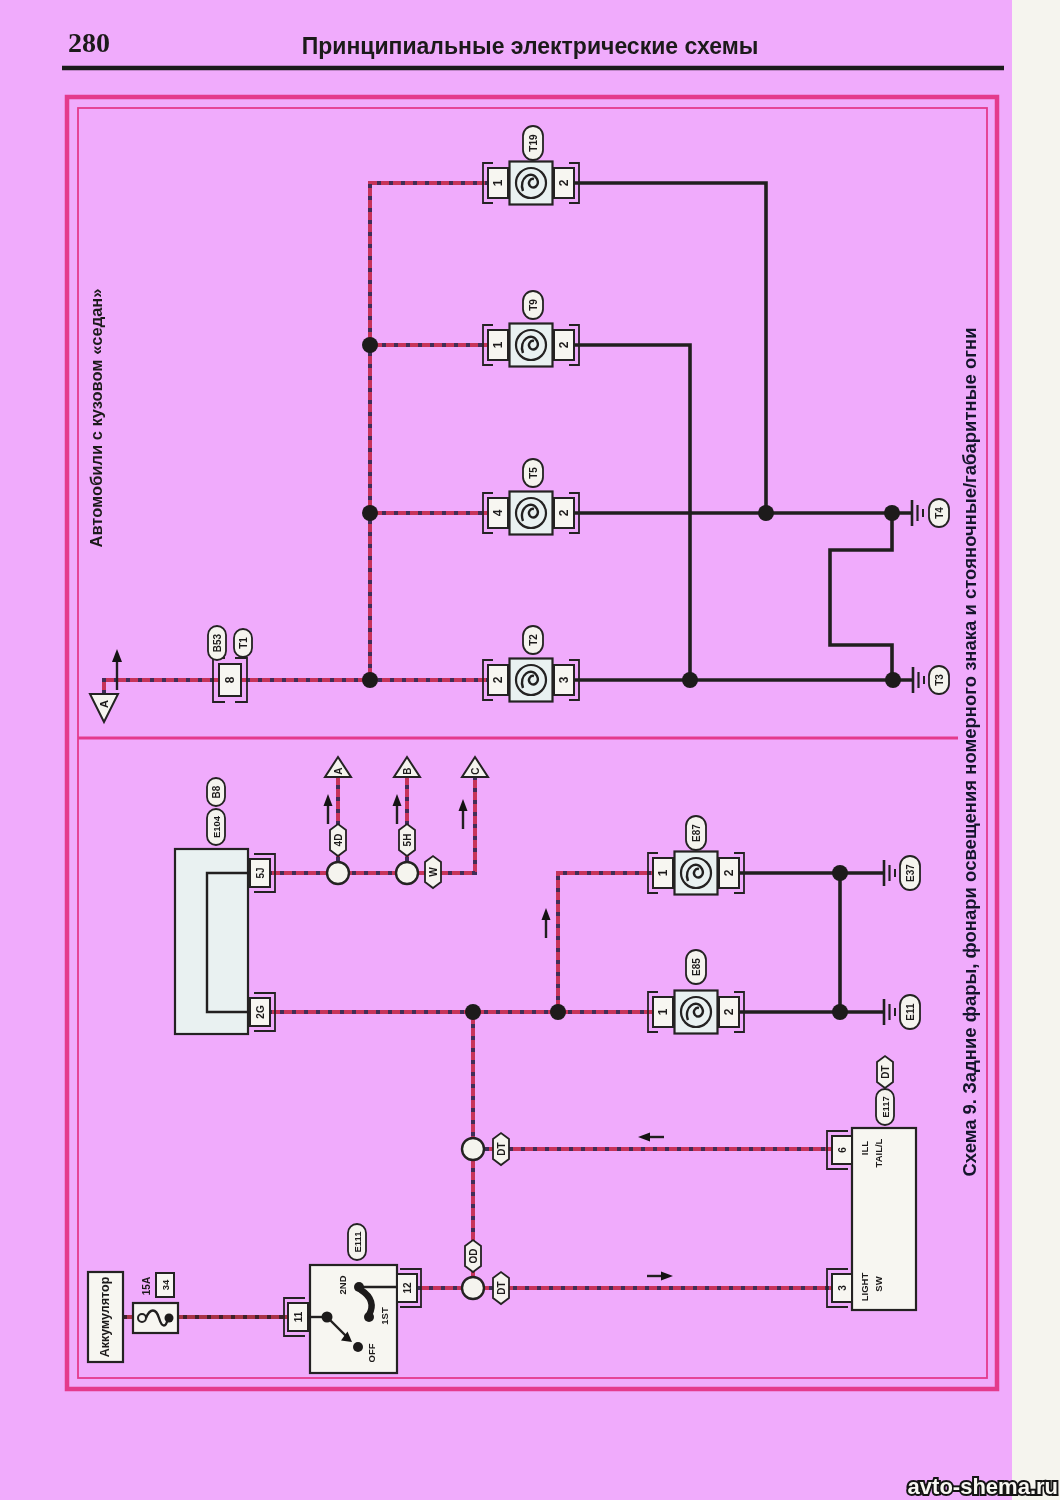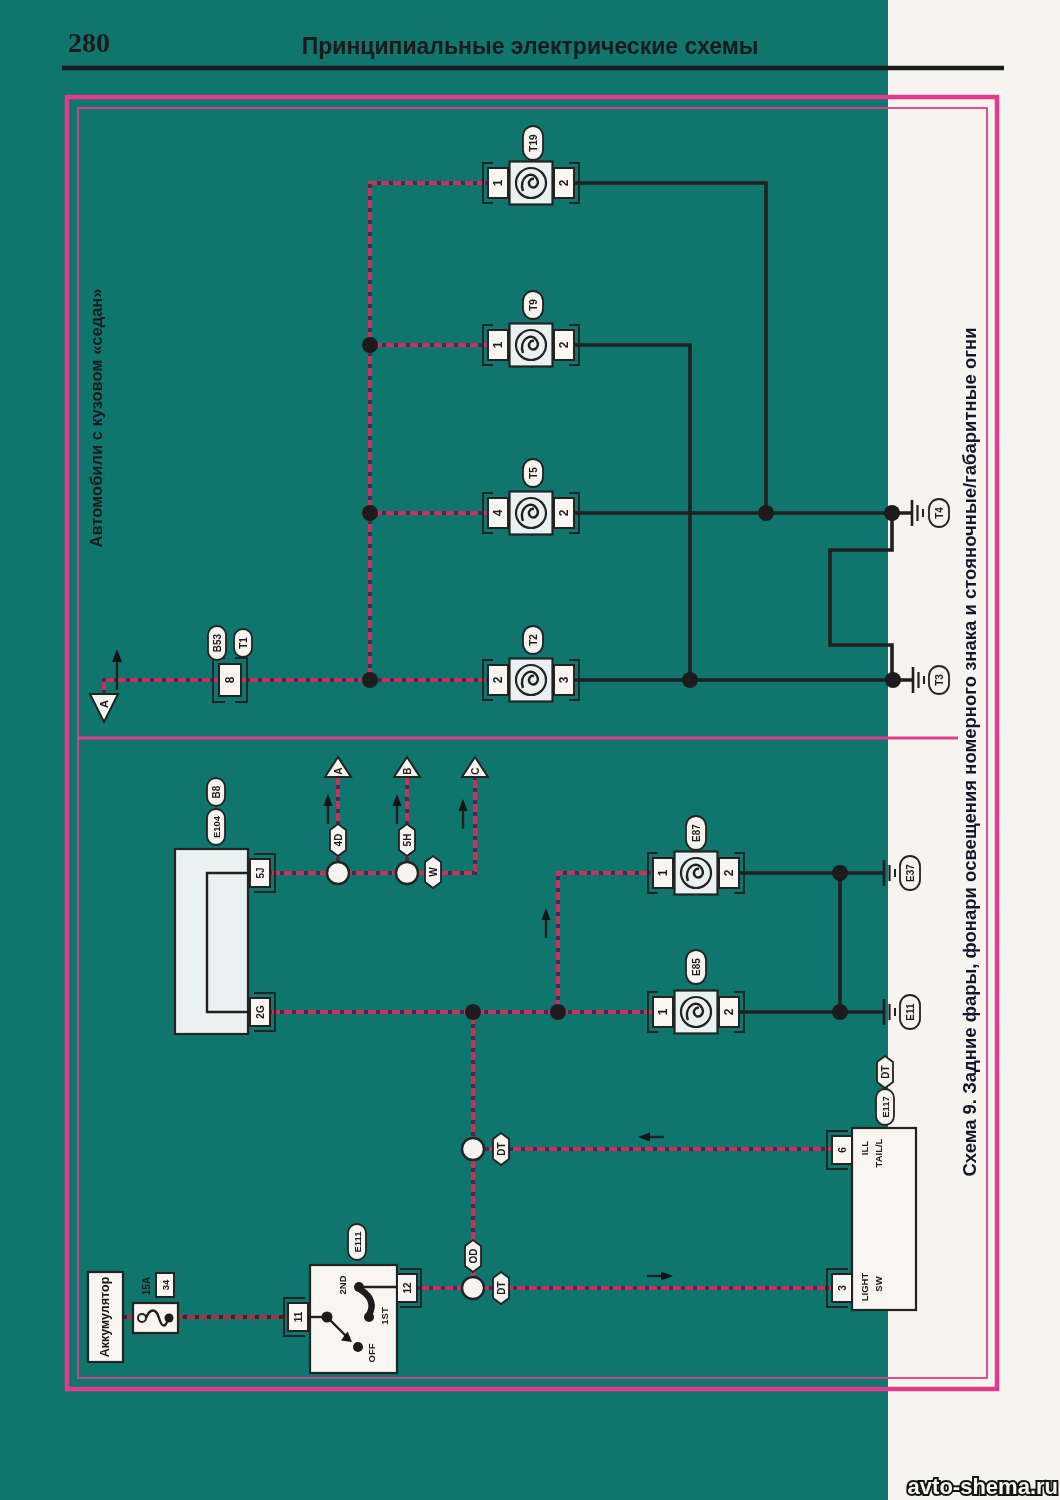--- a/index.html
+++ b/index.html
@@ -1,16 +1,16 @@
 <!DOCTYPE html>
 <html><head>
 <meta charset="utf-8">
 <style>
   html,body{margin:0;padding:0;background:#f5f4ee;}
-  .page{width:888px;height:1500px;position:relative;background:#0f766e;font-family:"Liberation Sans",sans-serif;}
+  .page{width:1012px;height:1500px;position:relative;background:#f0abfc;font-family:"Liberation Sans",sans-serif;}
   svg text{font-family:"Liberation Sans",sans-serif;fill:#1c1a1a;}
   .wr{stroke:#c7335a;stroke-width:4;fill:none}
   .wh{stroke:#3f2d56;stroke-width:4;fill:none;stroke-dasharray:4 8}
   .wrb{stroke:#a83248;stroke-width:4;fill:none}
   .whb{stroke:#40202c;stroke-width:4;fill:none;stroke-dasharray:4 8}
   .wb{stroke:#211f1f;stroke-width:3.6;fill:none}
   .thin{stroke:#211f1f;stroke-width:2.4;fill:none}
   .lampbody{fill:#e9f1f1;stroke:#242222;stroke-width:2.2}
   .pin{fill:#f7f6f1;stroke:#242222;stroke-width:2}
   .brk{fill:none;stroke:#242222;stroke-width:1.8}

